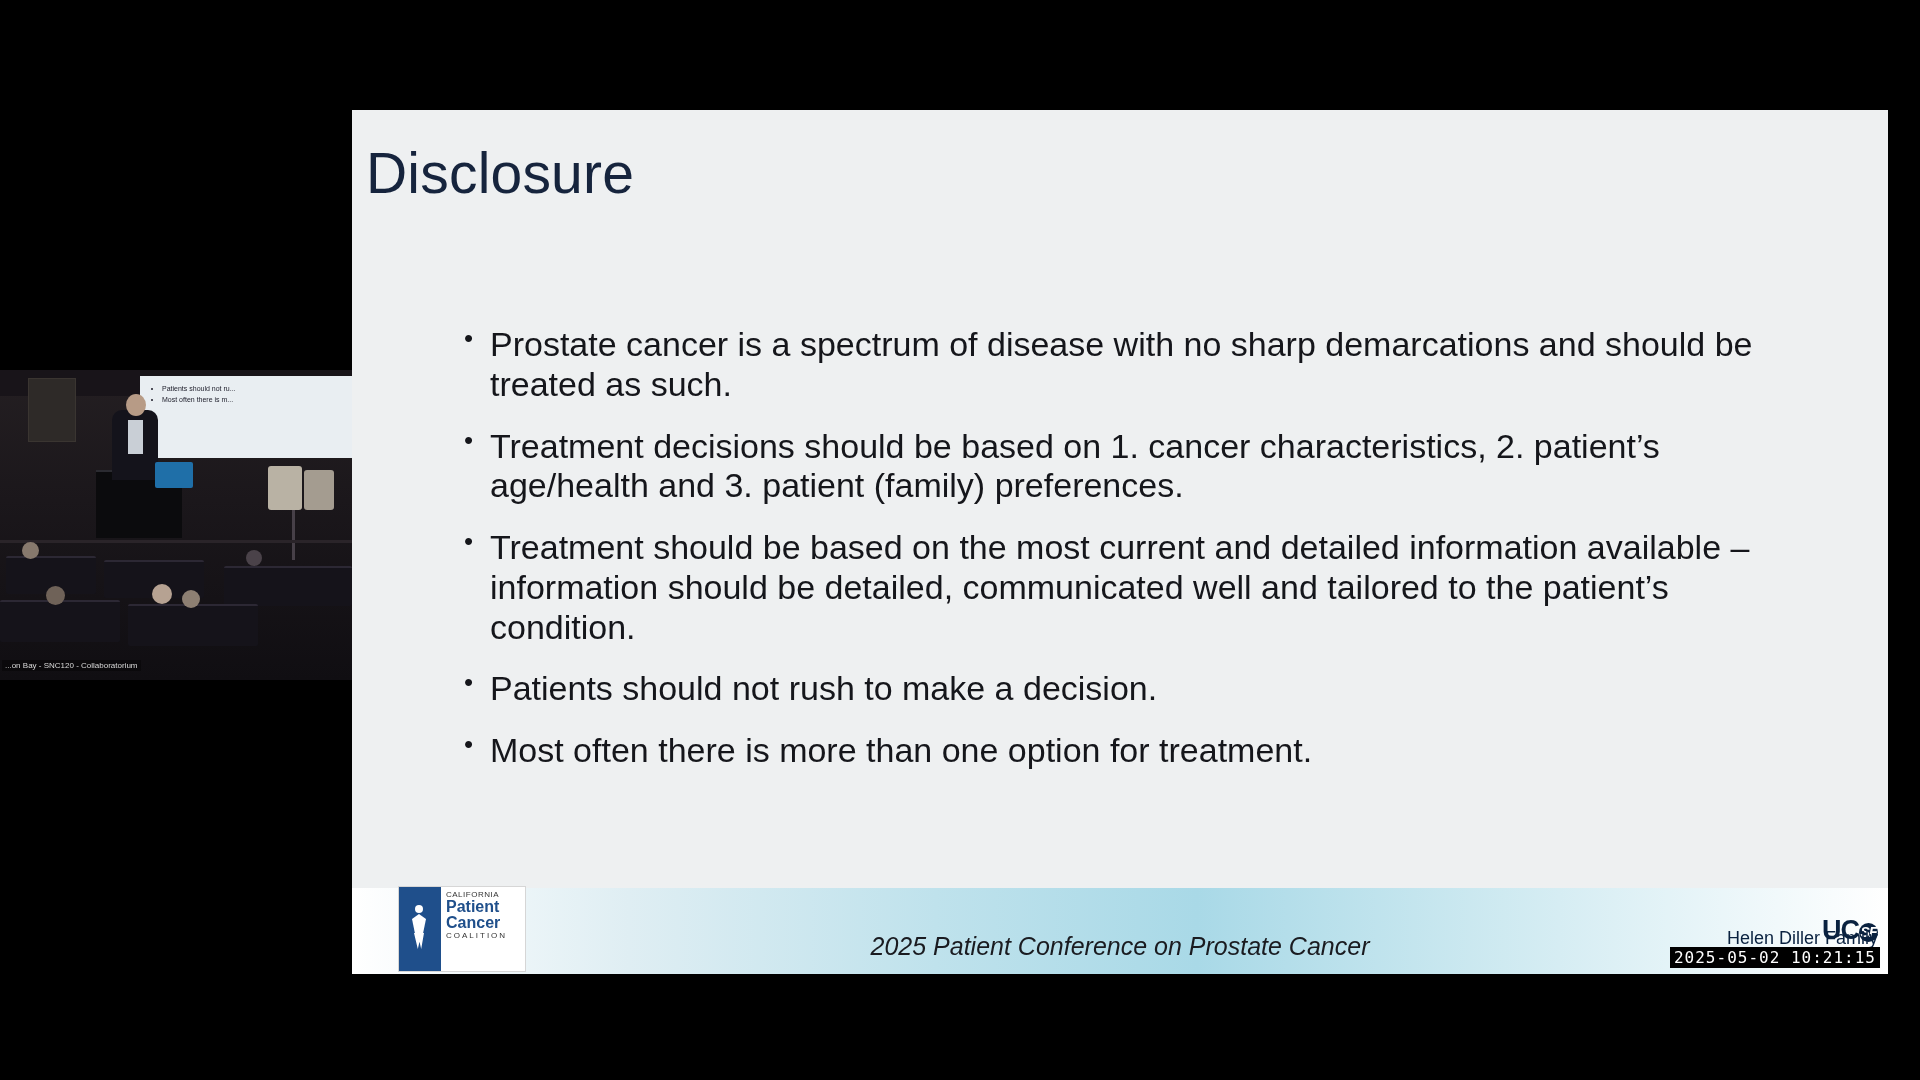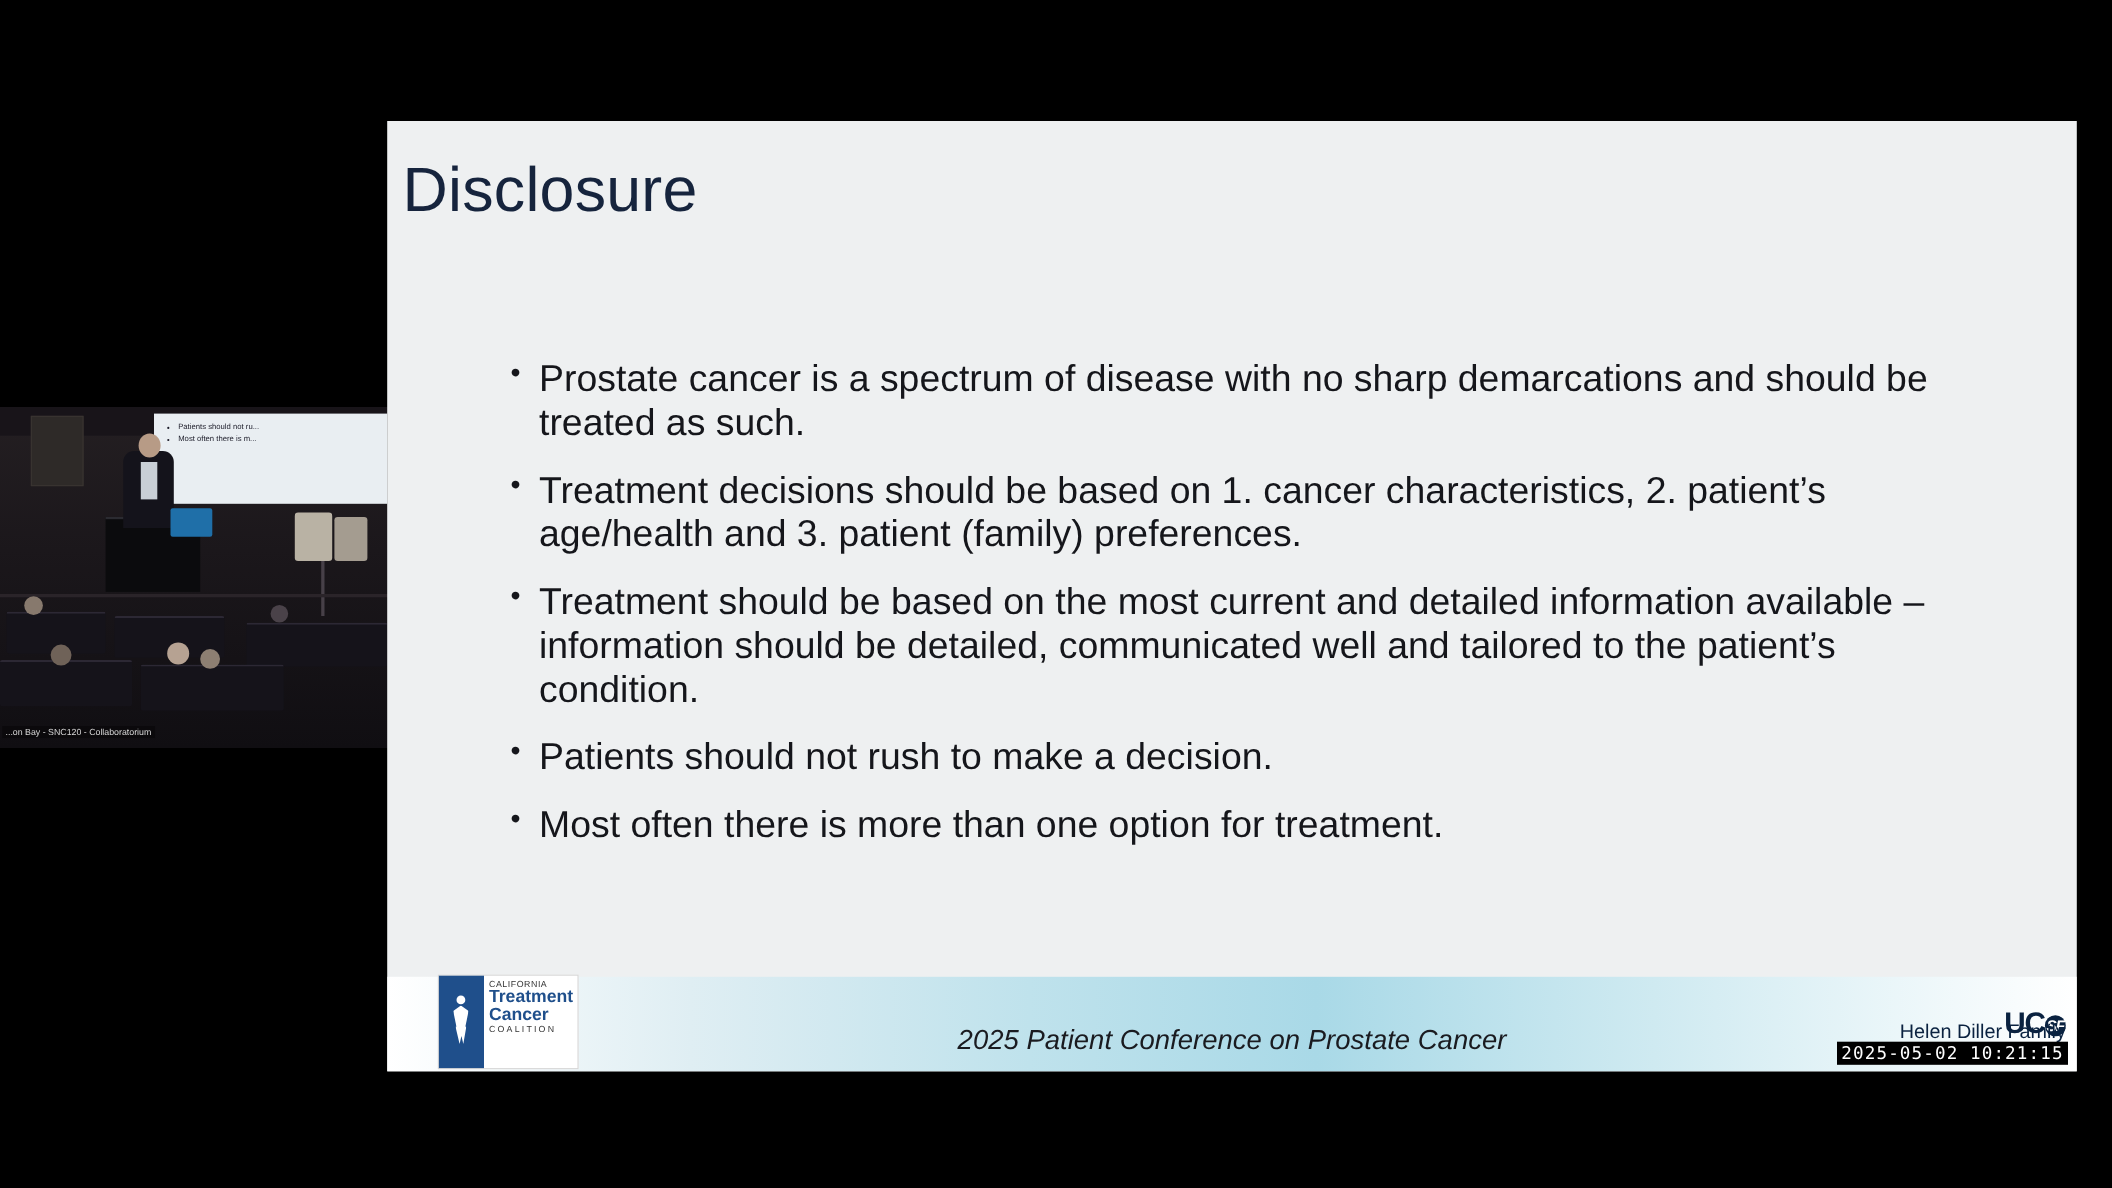--- a/index.html
+++ b/index.html
@@ -391,21 +391,21 @@
       <div class="cpcc-logo">
         <div class="cpcc-left">
           <div class="cpcc-figure">
             <div class="head"></div>
             <div class="body"></div>
             <div class="legs"></div>
           </div>
         </div>
         <div class="cpcc-right">
           <div class="cpcc-ca">CALIFORNIA</div>
-          <span class="cpcc-word">Treatment</span>
+          <span class="cpcc-word">Patient</span>
           <span class="cpcc-word">Cancer</span>
           <div class="cpcc-coal">COALITION</div>
         </div>
       </div>
 
       <div class="ucsf-logo">
         <div class="ucsf-mark"><span>UC</span><span class="sf-circle">SF</span></div>
       </div>
       <div class="ucsf-logo" style="bottom: 8px; right: 10px;">
         <div class="ucsf-lines">Helen Diller Family</div>

